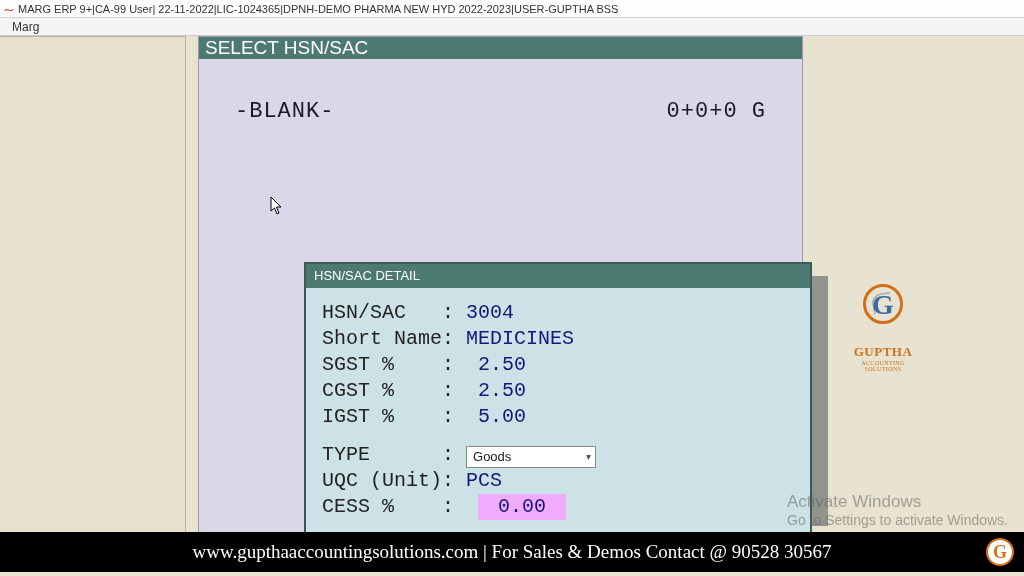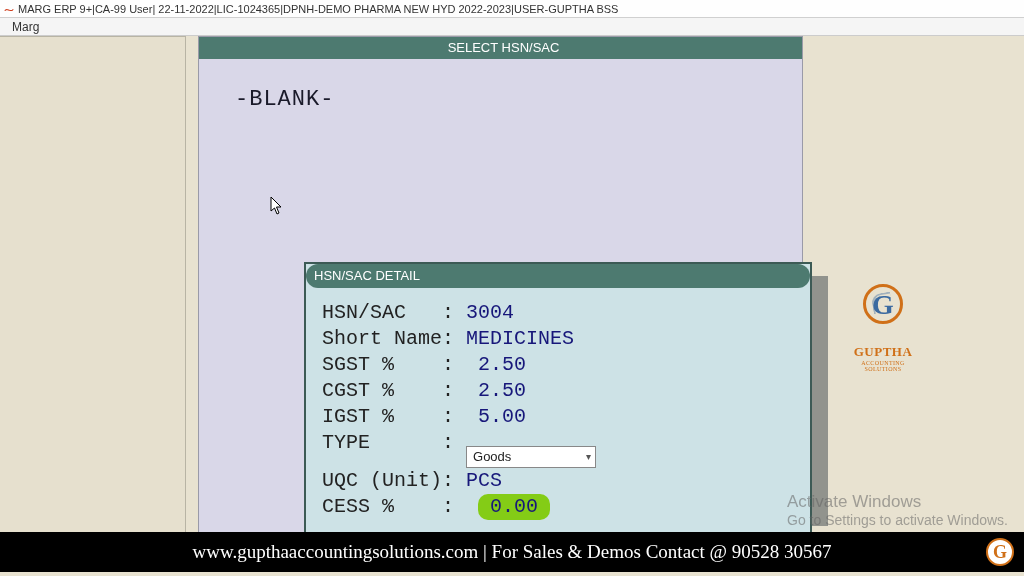--- a/index.html
+++ b/index.html
@@ -51,32 +51,32 @@
       width: 605px;
       background: #d9d7e8;
       border: 1px solid #9a9aa8;
       height: 100%;
     }
     .select-header {
       height: 22px;
       background: #4d7a70;
       color: #fff;
       padding-left: 6px;
-      font-size: 13px;
+      font-size: 19px;
       line-height: 22px;
-      text-align: center;
     }
     .blank-row {
       padding: 28px 36px 10px 36px;
       font-family: "Courier New", monospace;
       font-size: 22px;
       color: #1a1a2a;
       display: flex;
       justify-content: space-between;
       letter-spacing: 1px;
+      margin-top: 12px;
     }
 
     .dialog-shadow {
       position: absolute;
       left: 320px; top: 240px;
       width: 508px; height: 250px;
       background: rgba(40,50,60,0.45);
     }
     .dialog {
       position: absolute;
@@ -85,51 +85,49 @@
       border: 2px solid #3c5a55;
       background: #cde2e6;
     }
     .dialog-header {
       height: 24px;
       background: #4d7a70;
       color: #fff;
       font-size: 13px;
       line-height: 24px;
       padding-left: 8px;
-      border-radius: 12px;
     }
     .dialog-body {
       padding: 12px 16px 16px 16px;
       font-family: "Courier New", monospace;
       font-size: 20px;
       color: #2a2a2a;
       line-height: 26px;
     }
-    .row { display: flex; align-items: flex-start; white-space: pre; }
+    .row { display: flex; align-items: flex-end; white-space: pre; }
     .row .label { color: #222; }
     .row .val { color: #17177a; }
     .type-select {
       display: inline-flex;
       align-items: center;
       justify-content: space-between;
       width: 130px; height: 22px;
       background: #fff;
       border: 1px solid #888;
       font-family: Arial, sans-serif;
       font-size: 13px;
       padding: 0 4px 0 6px;
       color: #222;
       margin-top: 16px;
     }
     .type-select .chev { font-size: 10px; color: #555; }
     .cess-val {
-      background: #84cc16;
-      color: #fff;
-      padding: 0 12px;
-      border-radius: 10px;
+      background: #f0abfc;
+      color: #fff;
+      padding: 0 20px;
     }
 
     .logo {
       position: absolute;
       right: 106px;
       top: 248px;
       width: 70px;
       text-align: center;
       font-family: Georgia, serif;
       color: #d07018;
@@ -203,20 +201,21 @@
   <span>Marg</span>
 </div>
 
 <div class="workspace">
   <div class="panel-left"></div>
 
   <div class="select-panel">
     <div class="select-header">SELECT HSN/SAC</div>
     <div class="blank-row">
       <span>-BLANK-</span>
+      <span>0+0+0 G</span>
     </div>
   </div>
 
   <div class="logo">
     <div class="g-circle">G</div>
     <div class="brand">GUPTHA</div>
     <div class="sub">ACCOUNTING SOLUTIONS</div>
   </div>
 
   <div class="dialog-shadow"></div>

